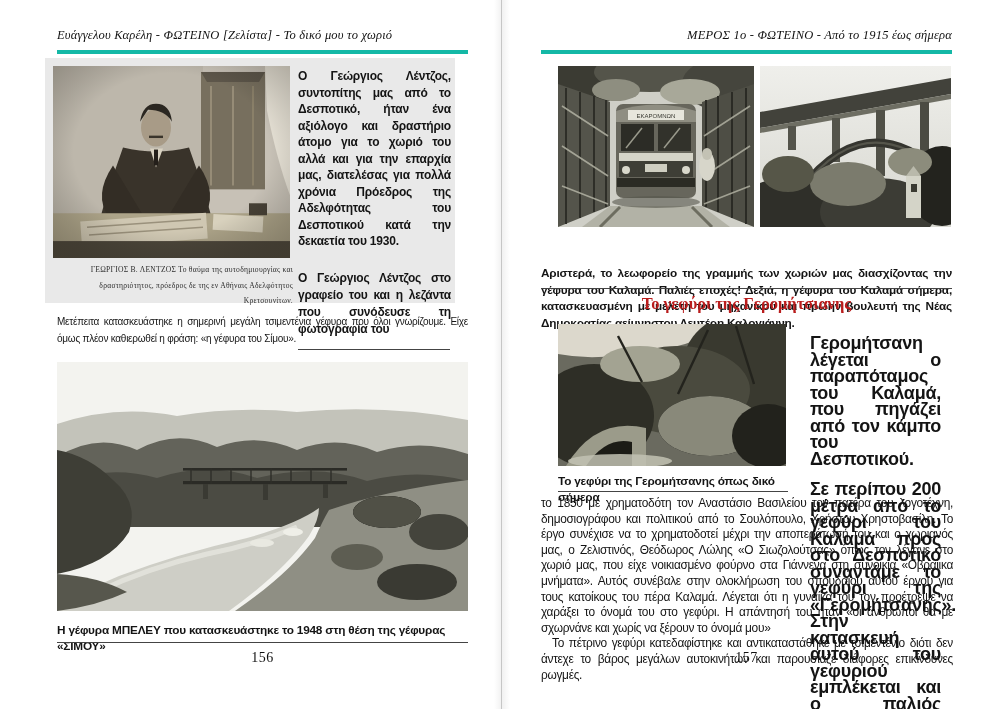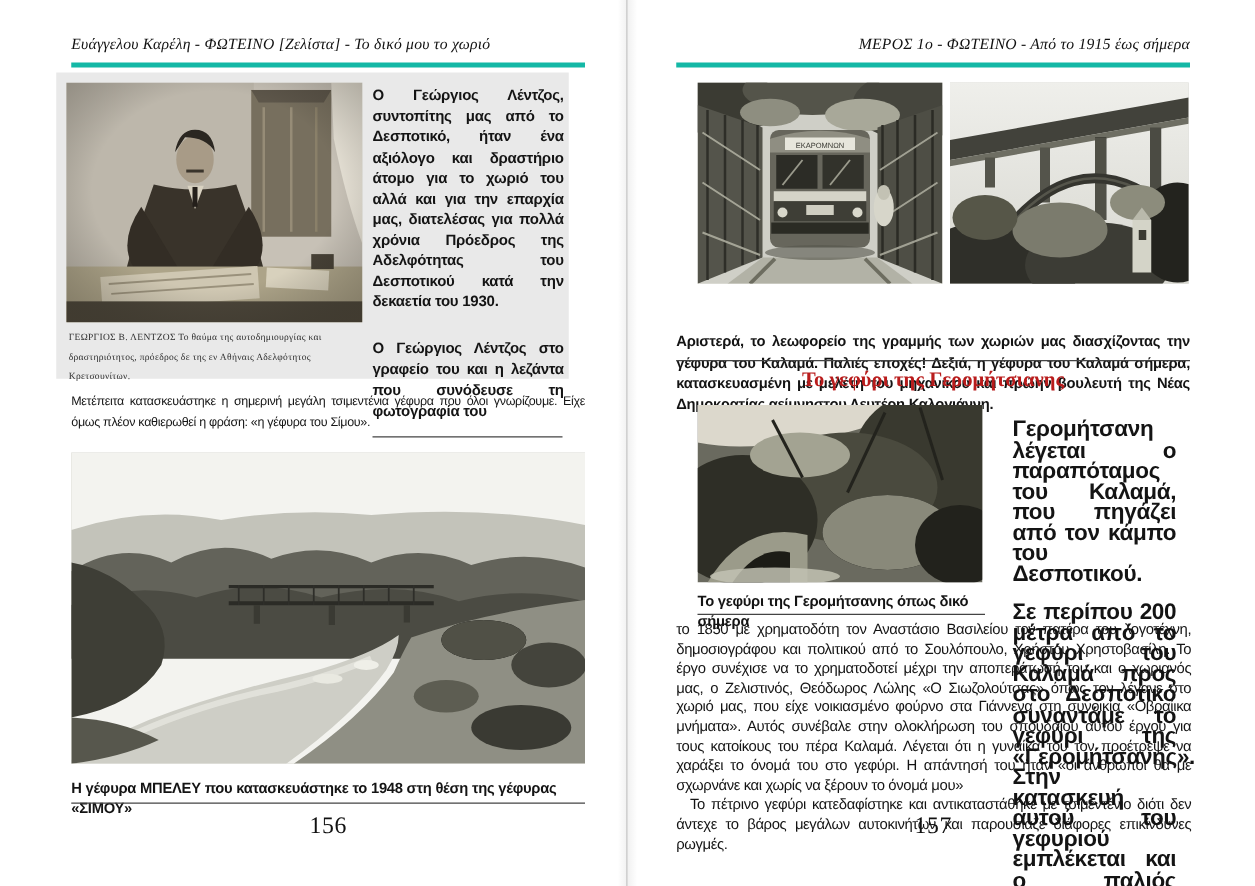--- a/index.html
+++ b/index.html
@@ -12,21 +12,21 @@
   
   .running-head{position:absolute;top:28px;width:411px;font:italic 12.5px "Liberation Serif",serif;
     color:#111;border-bottom:4px solid #14b8a6;padding-bottom:7px;letter-spacing:.2px;}
   .left-head{left:57px;text-align:left;}
   .right-head{left:541px;text-align:right;}
   
   .graybox{position:absolute;left:45px;top:58px;width:410px;height:245px;background:#e9e9e9;}
   .clipphoto{position:absolute;left:8px;top:8px;width:237px;height:192px;overflow:hidden;}
   .clipphoto svg{display:block;width:100%;height:100%;}
   .oldcap{position:absolute;left:10px;top:204px;width:238px;
-    font-family:"Liberation Serif",serif;font-size:7.6px;line-height:2.05;color:#2d2d2d;letter-spacing:.25px;}
+    font-family:"Liberation Serif",serif;font-size:7.6px;line-height:2.05;color:#2d2d2d;letter-spacing:.25px;text-align:right;}
   .sidecol{position:absolute;left:253px;top:10px;width:153px;}
   .sidetext{margin:0;font-size:12px;line-height:16.5px;font-weight:bold;text-align:justify;letter-spacing:-.2px;}
   .sidecap{margin:20px 0 0 0;font-size:12px;line-height:17px;font-weight:bold;text-align:justify;letter-spacing:-.2px;}
   .rule{border-top:1px solid #444;height:0;}
   .smallrule{margin-top:11px;width:152px;}
   
   .body{position:absolute;margin:0;font-size:10px;line-height:17px;text-align:justify;
         letter-spacing:-.25px;color:#161616;}
   .para-left{left:57px;top:313px;width:411px;}
   
@@ -51,21 +51,21 @@
   
   .rightcol{position:absolute;left:799px;top:324px;width:153px;}
   .rightcol p{margin:11px;font-size:18px;line-height:16.5px;text-align:justify;letter-spacing:-.25px;font-weight:bold;}
   .rightcol p + p{margin-top:14px;}
   .indent{text-indent:11px;}
   
   .fulltext{position:absolute;left:541px;top:496px;width:412px;}
   .fulltext p{margin:0;font-size:11.9px;line-height:15.6px;text-align:justify;letter-spacing:-.3px;}
   
   .pagenum{position:absolute;top:650px;width:411px;text-align:center;
-    font-family:"Liberation Serif",serif;font-size:19px;letter-spacing:.5px;color:#111;}
+    font-family:"Liberation Serif",serif;font-size:14px;letter-spacing:.5px;color:#111;}
   .leftnum{left:57px;}
   .rightnum{left:541px;}
 </style>
 </head>
 <body>
 
 <div class="sheet">
   <div class="gutter-shade"></div>
   <div class="gutter"></div>
 

